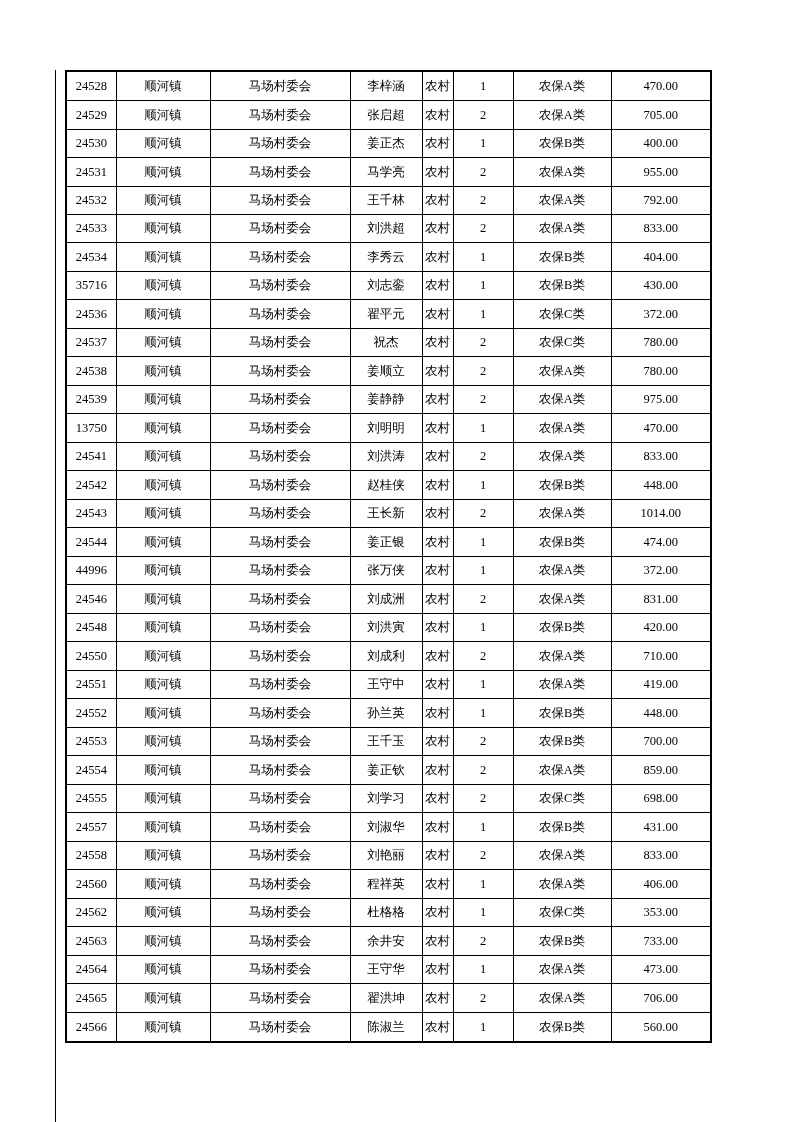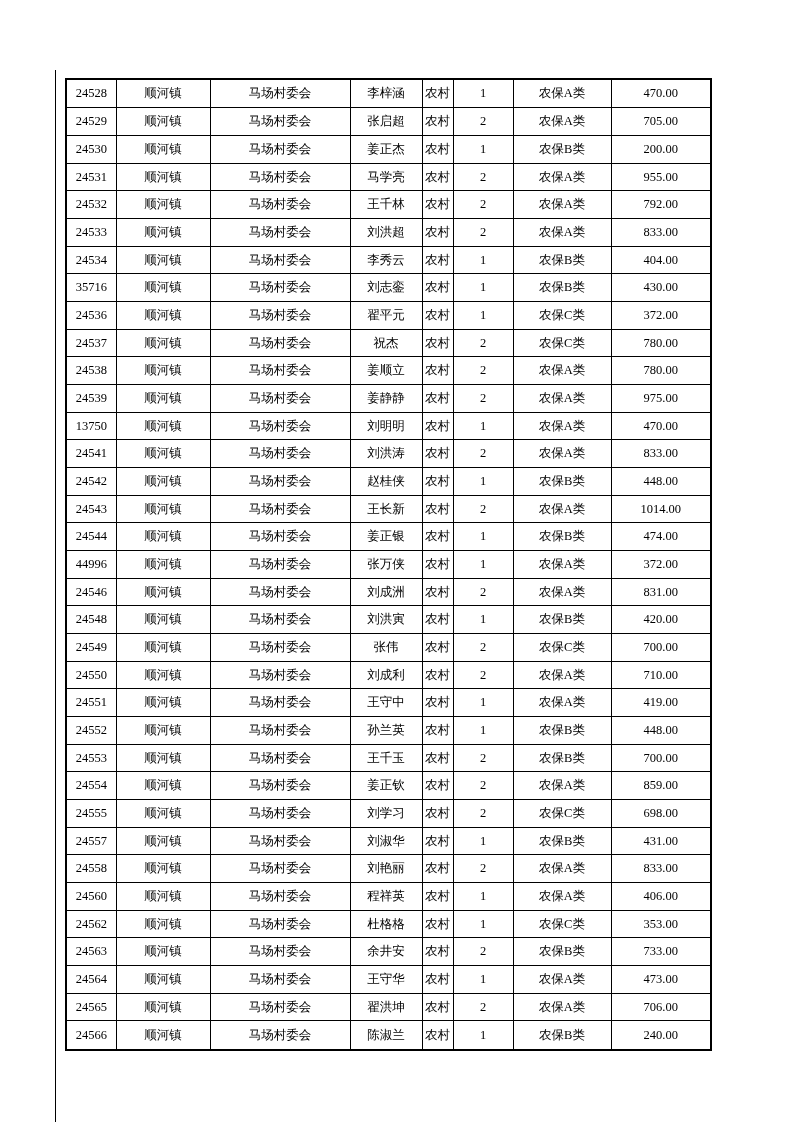--- a/index.html
+++ b/index.html
@@ -19,21 +19,21 @@
     position: absolute;
     left: 55px;
     top: 70px;
     width: 1px;
     height: 1052px;
     background: #000000;
   }
   table.data-table {
     position: absolute;
     left: 65px;
-    top: 78px;
+    top: 70px;
     width: 645px;
     height: 973px;
     border-collapse: collapse;
     table-layout: fixed;
     border: 2px solid #000000;
   }
   table.data-table td {
     border: 1px solid #000000;
     text-align: center;
     vertical-align: middle;
@@ -90,21 +90,21 @@
         <td>705.00</td>
       </tr>
       <tr>
         <td>24530</td>
         <td>顺河镇</td>
         <td>马场村委会</td>
         <td>姜正杰</td>
         <td>农村</td>
         <td>1</td>
         <td>农保B类</td>
-        <td>200.00</td>
+        <td>400.00</td>
       </tr>
       <tr>
         <td>24531</td>
         <td>顺河镇</td>
         <td>马场村委会</td>
         <td>马学亮</td>
         <td>农村</td>
         <td>2</td>
         <td>农保A类</td>
         <td>955.00</td>
@@ -263,30 +263,20 @@
         <td>24548</td>
         <td>顺河镇</td>
         <td>马场村委会</td>
         <td>刘洪寅</td>
         <td>农村</td>
         <td>1</td>
         <td>农保B类</td>
         <td>420.00</td>
       </tr>
       <tr>
-        <td>24549</td>
-        <td>顺河镇</td>
-        <td>马场村委会</td>
-        <td>张伟</td>
-        <td>农村</td>
-        <td>2</td>
-        <td>农保C类</td>
-        <td>700.00</td>
-      </tr>
-      <tr>
         <td>24550</td>
         <td>顺河镇</td>
         <td>马场村委会</td>
         <td>刘成利</td>
         <td>农村</td>
         <td>2</td>
         <td>农保A类</td>
         <td>710.00</td>
       </tr>
       <tr>
@@ -410,16 +400,16 @@
         <td>706.00</td>
       </tr>
       <tr>
         <td>24566</td>
         <td>顺河镇</td>
         <td>马场村委会</td>
         <td>陈淑兰</td>
         <td>农村</td>
         <td>1</td>
         <td>农保B类</td>
-        <td>240.00</td>
+        <td>560.00</td>
       </tr>
     </tbody>
 </table>
 
 </body></html>

